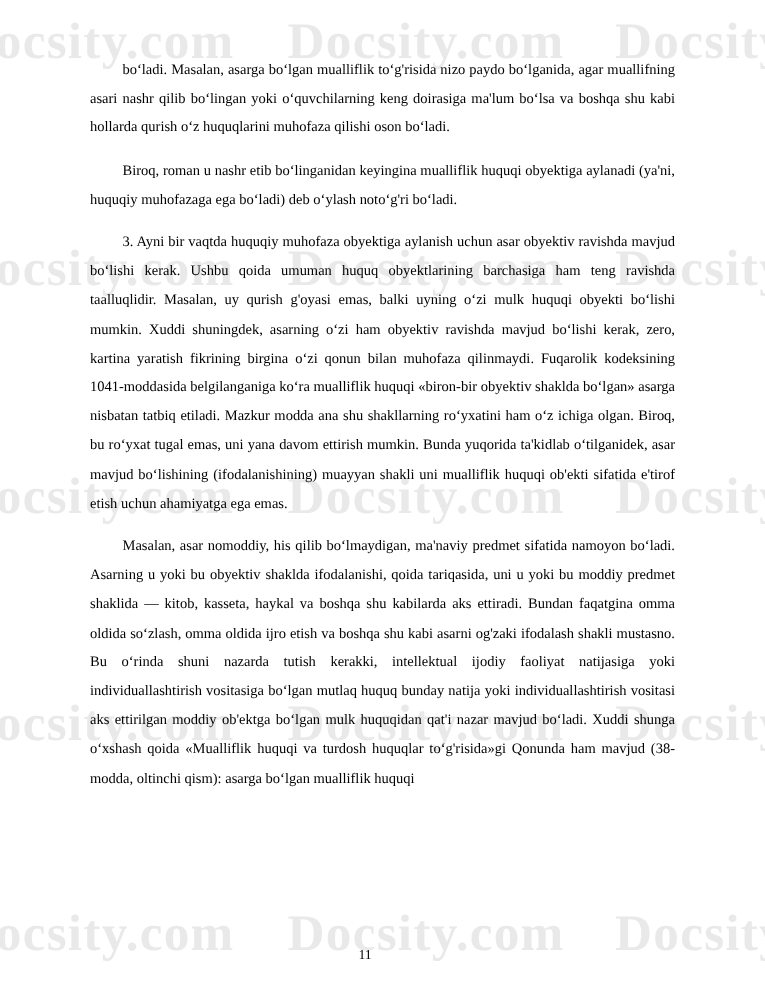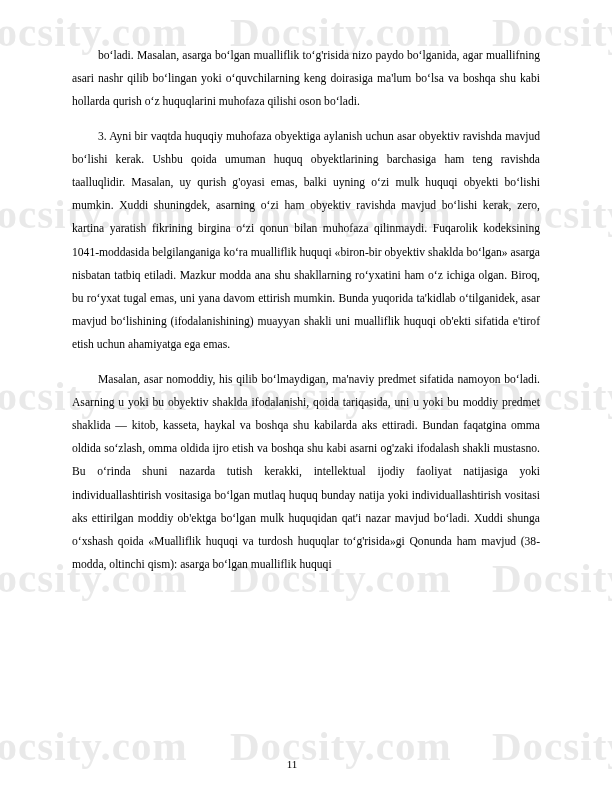--- a/index.html
+++ b/index.html
@@ -98,19 +98,20 @@
     <div class="wm" style="left:230px; top:554px;">Docsity.com</div>
     <div class="wm" style="left:492px; top:554px;">Docsity.com</div>
 
     <div class="wm" style="left:-34px; top:722px;">Docsity.com</div>
     <div class="wm" style="left:230px; top:722px;">Docsity.com</div>
     <div class="wm" style="left:492px; top:722px;">Docsity.com</div>
   </div>
 
   <div class="doc-body">
     <p class="para">bo‘ladi. Masalan, asarga bo‘lgan mualliflik to‘g'risida nizo paydo bo‘lganida, agar muallifning asari nashr qilib bo‘lingan yoki o‘quvchilarning keng doirasiga ma'lum bo‘lsa va boshqa shu kabi hollarda qurish o‘z huquqlarini muhofaza qilishi oson bo‘ladi.</p>
+    <p class="para">Biroq, roman u nashr etib bo‘linganidan keyingina mualliflik huquqi obyektiga aylanadi (ya'ni, huquqiy muhofazaga ega bo‘ladi) deb o‘ylash noto‘g'ri bo‘ladi.</p>
     <p class="para">3. Ayni bir vaqtda huquqiy muhofaza obyektiga aylanish uchun asar obyektiv ravishda mavjud bo‘lishi kerak. Ushbu qoida umuman huquq obyektlarining barchasiga ham teng ravishda taalluqlidir. Masalan, uy qurish g'oyasi emas, balki uyning o‘zi mulk huquqi obyekti bo‘lishi mumkin. Xuddi shuningdek, asarning o‘zi ham obyektiv ravishda mavjud bo‘lishi kerak, zero, kartina yaratish fikrining birgina o‘zi qonun bilan muhofaza qilinmaydi. Fuqarolik kodeksining 1041-moddasida belgilanganiga ko‘ra mualliflik huquqi «biron-bir obyektiv shaklda bo‘lgan» asarga nisbatan tatbiq etiladi. Mazkur modda ana shu shakllarning ro‘yxatini ham o‘z ichiga olgan. Biroq, bu ro‘yxat tugal emas, uni yana davom ettirish mumkin. Bunda yuqorida ta'kidlab o‘tilganidek, asar mavjud bo‘lishining (ifodalanishining) muayyan shakli uni mualliflik huquqi ob'ekti sifatida e'tirof etish uchun ahamiyatga ega emas.</p>
     <p class="para">Masalan, asar nomoddiy, his qilib bo‘lmaydigan, ma'naviy predmet sifatida namoyon bo‘ladi. Asarning u yoki bu obyektiv shaklda ifodalanishi, qoida tariqasida, uni u yoki bu moddiy predmet shaklida — kitob, kasseta, haykal va boshqa shu kabilarda aks ettiradi. Bundan faqatgina omma oldida so‘zlash, omma oldida ijro etish va boshqa shu kabi asarni og'zaki ifodalash shakli mustasno. Bu o‘rinda shuni nazarda tutish kerakki, intellektual ijodiy faoliyat natijasiga yoki individuallashtirish vositasiga bo‘lgan mutlaq huquq bunday natija yoki individuallashtirish vositasi aks ettirilgan moddiy ob'ektga bo‘lgan mulk huquqidan qat'i nazar mavjud bo‘ladi. Xuddi shunga o‘xshash qoida «Mualliflik huquqi va turdosh huquqlar to‘g'risida»gi Qonunda ham mavjud (38-modda, oltinchi qism): asarga bo‘lgan mualliflik huquqi</p>
   </div>
 
 </div>
 
 <div class="page-number">11</div>
 
 </body></html>

